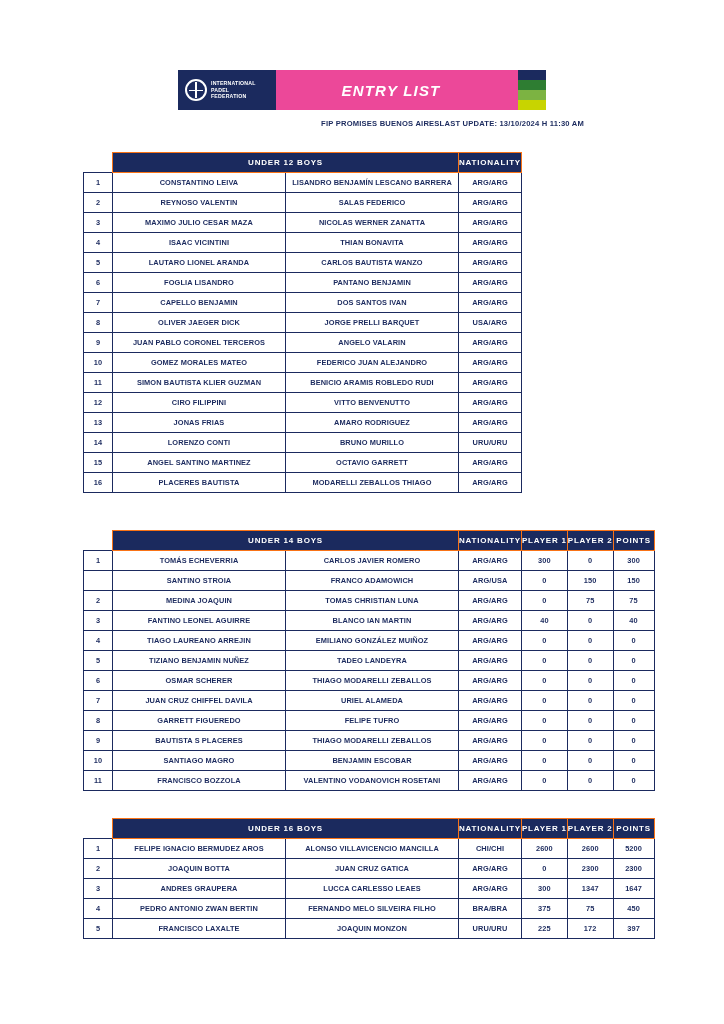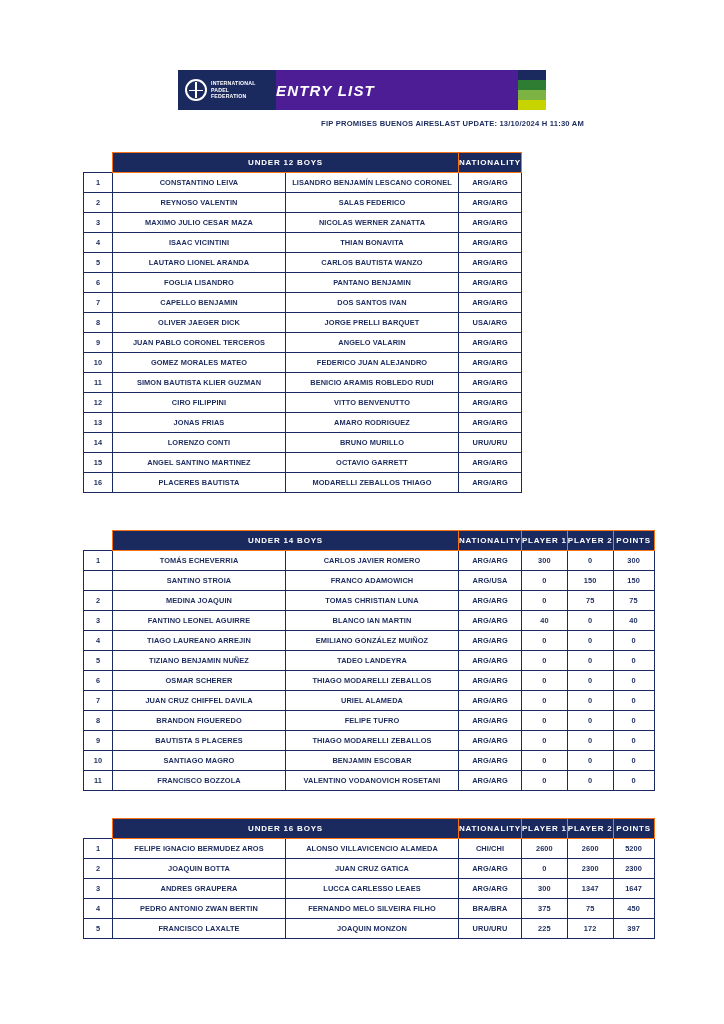--- a/index.html
+++ b/index.html
@@ -67,26 +67,26 @@
     border-top: 1px solid #ffffff;
   }
   .logo-text {
     color: #ffffff;
     font-size: 5.2px;
     line-height: 6.6px;
     font-weight: bold;
     letter-spacing: .2px;
   }
   .banner-mid {
-    background: #4c1d95;
+    background: #ec4899;
     flex: 1 1 auto;
     position: relative;
     display: flex;
     align-items: center;
-    justify-content: flex-start;
+    justify-content: center;
     padding-right: 12px;
     transform: skewX(0deg);
   }
   .banner-title {
     color: #ffffff;
     font-size: 15px;
     font-style: italic;
     font-weight: bold;
     letter-spacing: 1.2px;
   }
@@ -185,21 +185,21 @@
   <table id="table-u12">
       <tbody>
         <tr class="cat-head">
           <td class="blank idx"></td>
           <td colspan="2">UNDER 12 BOYS</td>
           <td class="nat">NATIONALITY</td>
         </tr>
         <tr>
           <td class="idx">1</td>
           <td class="p1">CONSTANTINO LEIVA</td>
-          <td class="p2">LISANDRO BENJAMÍN LESCANO CORONEL</td>
+          <td class="p2">LISANDRO BENJAMÍN LESCANO BARRERA</td>
           <td class="nat">ARG/ARG</td>
         </tr>
         <tr>
           <td class="idx">2</td>
           <td class="p1">REYNOSO VALENTIN</td>
           <td class="p2">SALAS FEDERICO</td>
           <td class="nat">ARG/ARG</td>
         </tr>
         <tr>
           <td class="idx">3</td>
@@ -364,21 +364,21 @@
           <td class="idx">7</td>
           <td class="p1">JUAN CRUZ CHIFFEL DAVILA</td>
           <td class="p2">URIEL ALAMEDA</td>
           <td class="nat">ARG/ARG</td>
           <td class="pts-col">0</td>
           <td class="pts-col">0</td>
           <td class="pts-col">0</td>
         </tr>
         <tr>
           <td class="idx">8</td>
-          <td class="p1">BRANDON FIGUEREDO</td>
+          <td class="p1">GARRETT FIGUEREDO</td>
           <td class="p2">FELIPE TUFRO</td>
           <td class="nat">ARG/ARG</td>
           <td class="pts-col">0</td>
           <td class="pts-col">0</td>
           <td class="pts-col">0</td>
         </tr>
         <tr>
           <td class="idx">9</td>
           <td class="p1">BAUTISTA S PLACERES</td>
           <td class="p2">THIAGO MODARELLI ZEBALLOS</td>
@@ -413,21 +413,21 @@
           <td class="blank idx"></td>
           <td colspan="2">UNDER 16 BOYS</td>
           <td class="nat">NATIONALITY</td>
           <td class="pts-col">PLAYER 1</td>
           <td class="pts-col">PLAYER 2</td>
           <td class="pts-col">POINTS</td>
         </tr>
         <tr>
           <td class="idx">1</td>
           <td class="p1">FELIPE IGNACIO BERMUDEZ AROS</td>
-          <td class="p2">ALONSO VILLAVICENCIO ALAMEDA</td>
+          <td class="p2">ALONSO VILLAVICENCIO MANCILLA</td>
           <td class="nat">CHI/CHI</td>
           <td class="pts-col">2600</td>
           <td class="pts-col">2600</td>
           <td class="pts-col">5200</td>
         </tr>
         <tr>
           <td class="idx">2</td>
           <td class="p1">JOAQUIN BOTTA</td>
           <td class="p2">JUAN CRUZ GATICA</td>
           <td class="nat">ARG/ARG</td>

